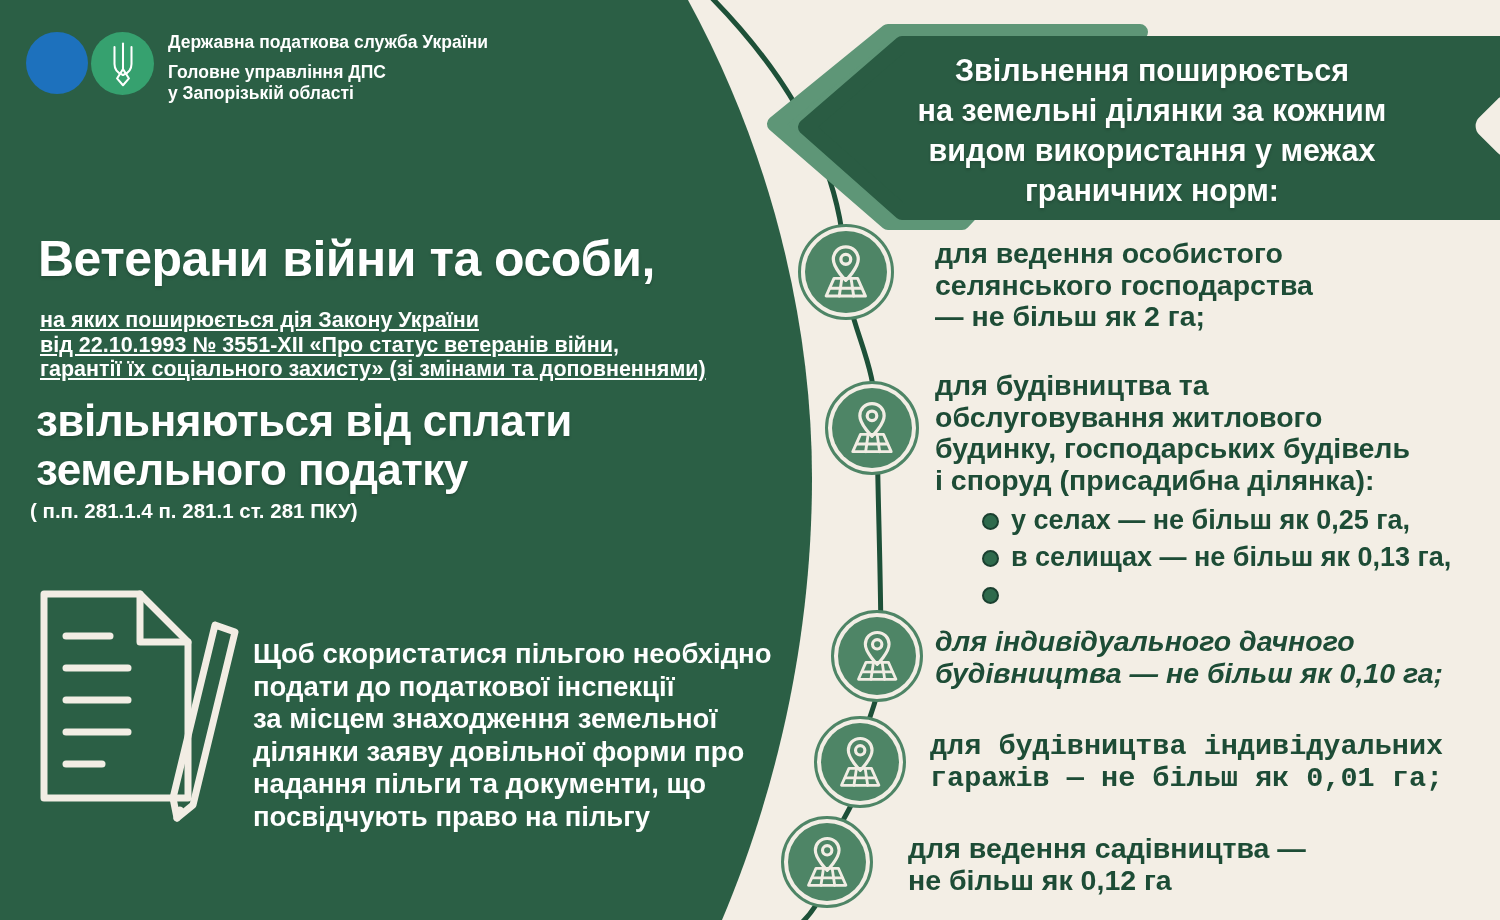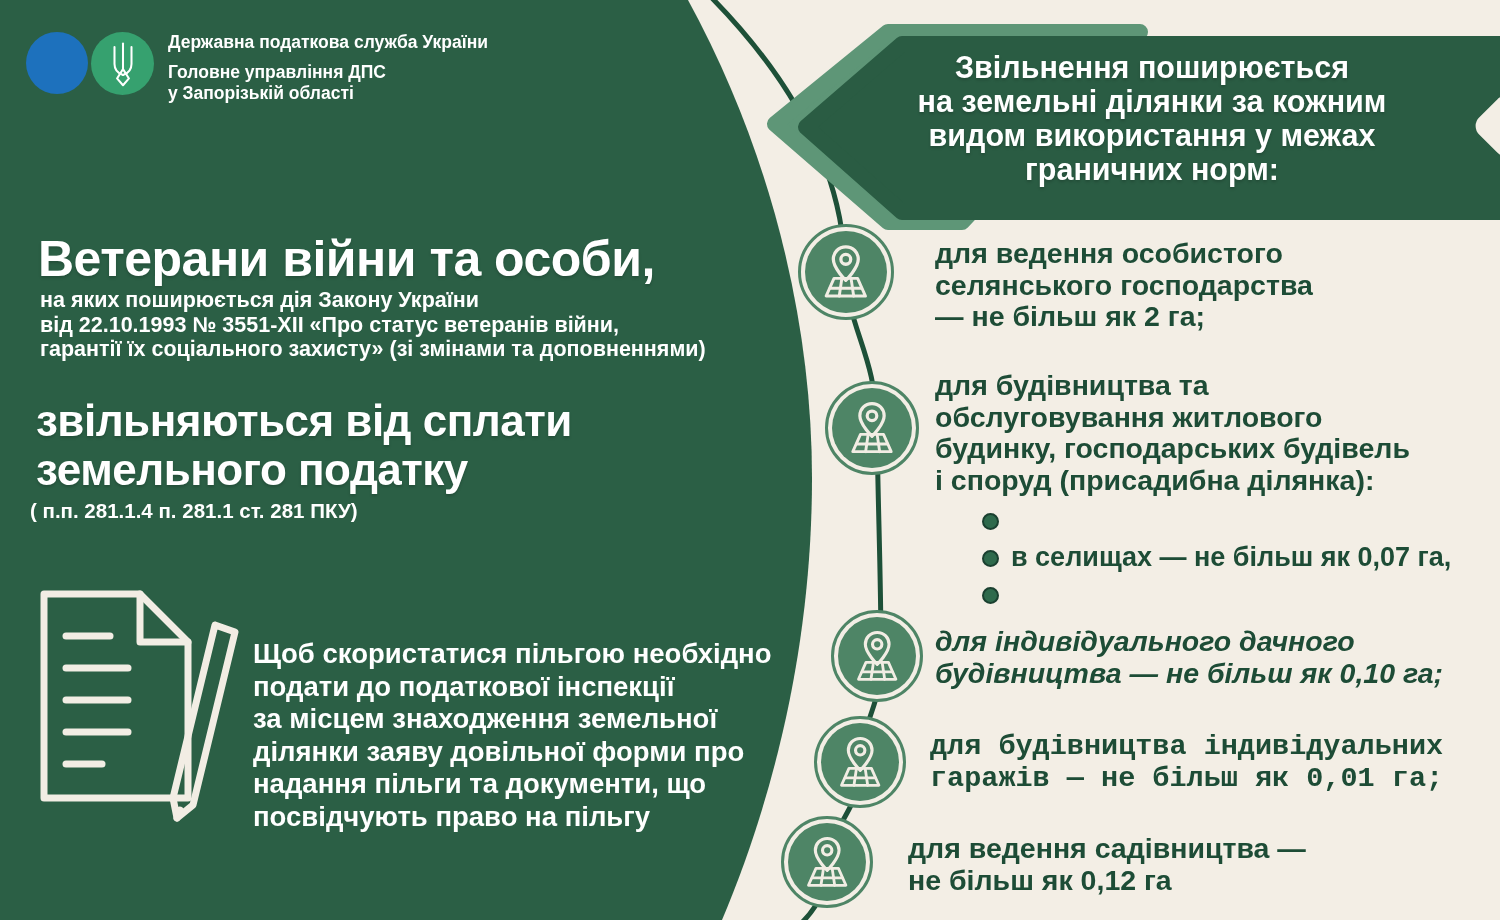--- a/index.html
+++ b/index.html
@@ -21,28 +21,28 @@
   
   .logo-circle{position:absolute;border-radius:50%;z-index:3;}
   #logo-blue{left:26px;top:32px;width:62px;height:62px;background:#1D71BD;}
   #logo-green{left:91px;top:32px;width:63px;height:63px;background:#36A16F;display:flex;align-items:center;justify-content:center;}
 
   .org{position:absolute;z-index:3;color:#fff;font-weight:700;font-size:17.5px;line-height:21px;margin-top:16px;}
   #org1{left:168px;top:16px;}
   #org23{left:168px;top:46px;}
 
   #title1{left:38px;top:230px;font-size:50px;z-index:3;letter-spacing:-0.5px;}
-  #lawref{left:40px;top:288px;font-size:21.5px;line-height:24.5px;z-index:3;}
+  #lawref{left:40px;top:308px;font-size:21.5px;line-height:24.5px;z-index:3;text-decoration:underline;}
   #title2{left:36px;top:396px;font-size:44px;line-height:49px;z-index:3;letter-spacing:-0.5px;}
   #legalnote{left:30px;top:499px;font-size:20.5px;z-index:3;}
   #howto{left:253px;top:638px;font-size:27.5px;line-height:32.5px;z-index:3;}
   #docicon{left:30px;top:580px;z-index:3;}
 
   
-  #banner-text{left:862px;top:50px;width:580px;text-align:center;font-size:30.5px;line-height:34px;z-index:3;}
+  #banner-text{left:862px;top:50px;width:580px;text-align:center;font-size:30.5px;line-height:40px;z-index:3;}
 
   
   .badge{position:absolute;border-radius:50%;border:3px solid #4E8566;background:#F3EEE5;z-index:2;box-sizing:border-box;}
   .badge .disc{position:absolute;inset:4px;border-radius:50%;background:#4E8566;display:flex;align-items:center;justify-content:center;}
   .badge svg{width:80%;height:80%;}
   #badge1{left:798px;top:224px;width:96px;height:96px;}
   #badge2{left:825px;top:381px;width:94px;height:94px;}
   #badge3{left:831px;top:610px;width:92px;height:92px;}
   #badge4{left:814px;top:716px;width:92px;height:92px;}
   #badge5{left:781px;top:816px;width:92px;height:92px;}
@@ -178,24 +178,25 @@
 селянського господарства
 — не більш як 2 га;</div>
 <div class="land-item b dark pre" id="item2">для будівництва та
 обслуговування житлового
 будинку, господарських будівель
 і споруд (присадибна ділянка):</div>
 
 <div class="abs" id="subitems">
   <div class="sub-row">
     <span class="sub-bullet"></span>
+    <span class="sub-text">у селах — не більш як 0,25 га,</span>
   </div>
   <div class="sub-row">
     <span class="sub-bullet"></span>
-    <span class="sub-text">в селищах — не більш як 0,07 га,</span>
+    <span class="sub-text">в селищах — не більш як 0,13 га,</span>
   </div>
   <div class="sub-row">
     <span class="sub-bullet"></span>
   </div>
 </div>
 
 <div class="land-item b dark pre" id="item3">для індивідуального дачного
 будівництва — не більш як 0,10 га;</div>
 <div class="land-item b dark pre" id="item4">для будівництва індивідуальних
 гаражів — не більш як 0,01 га;</div>

